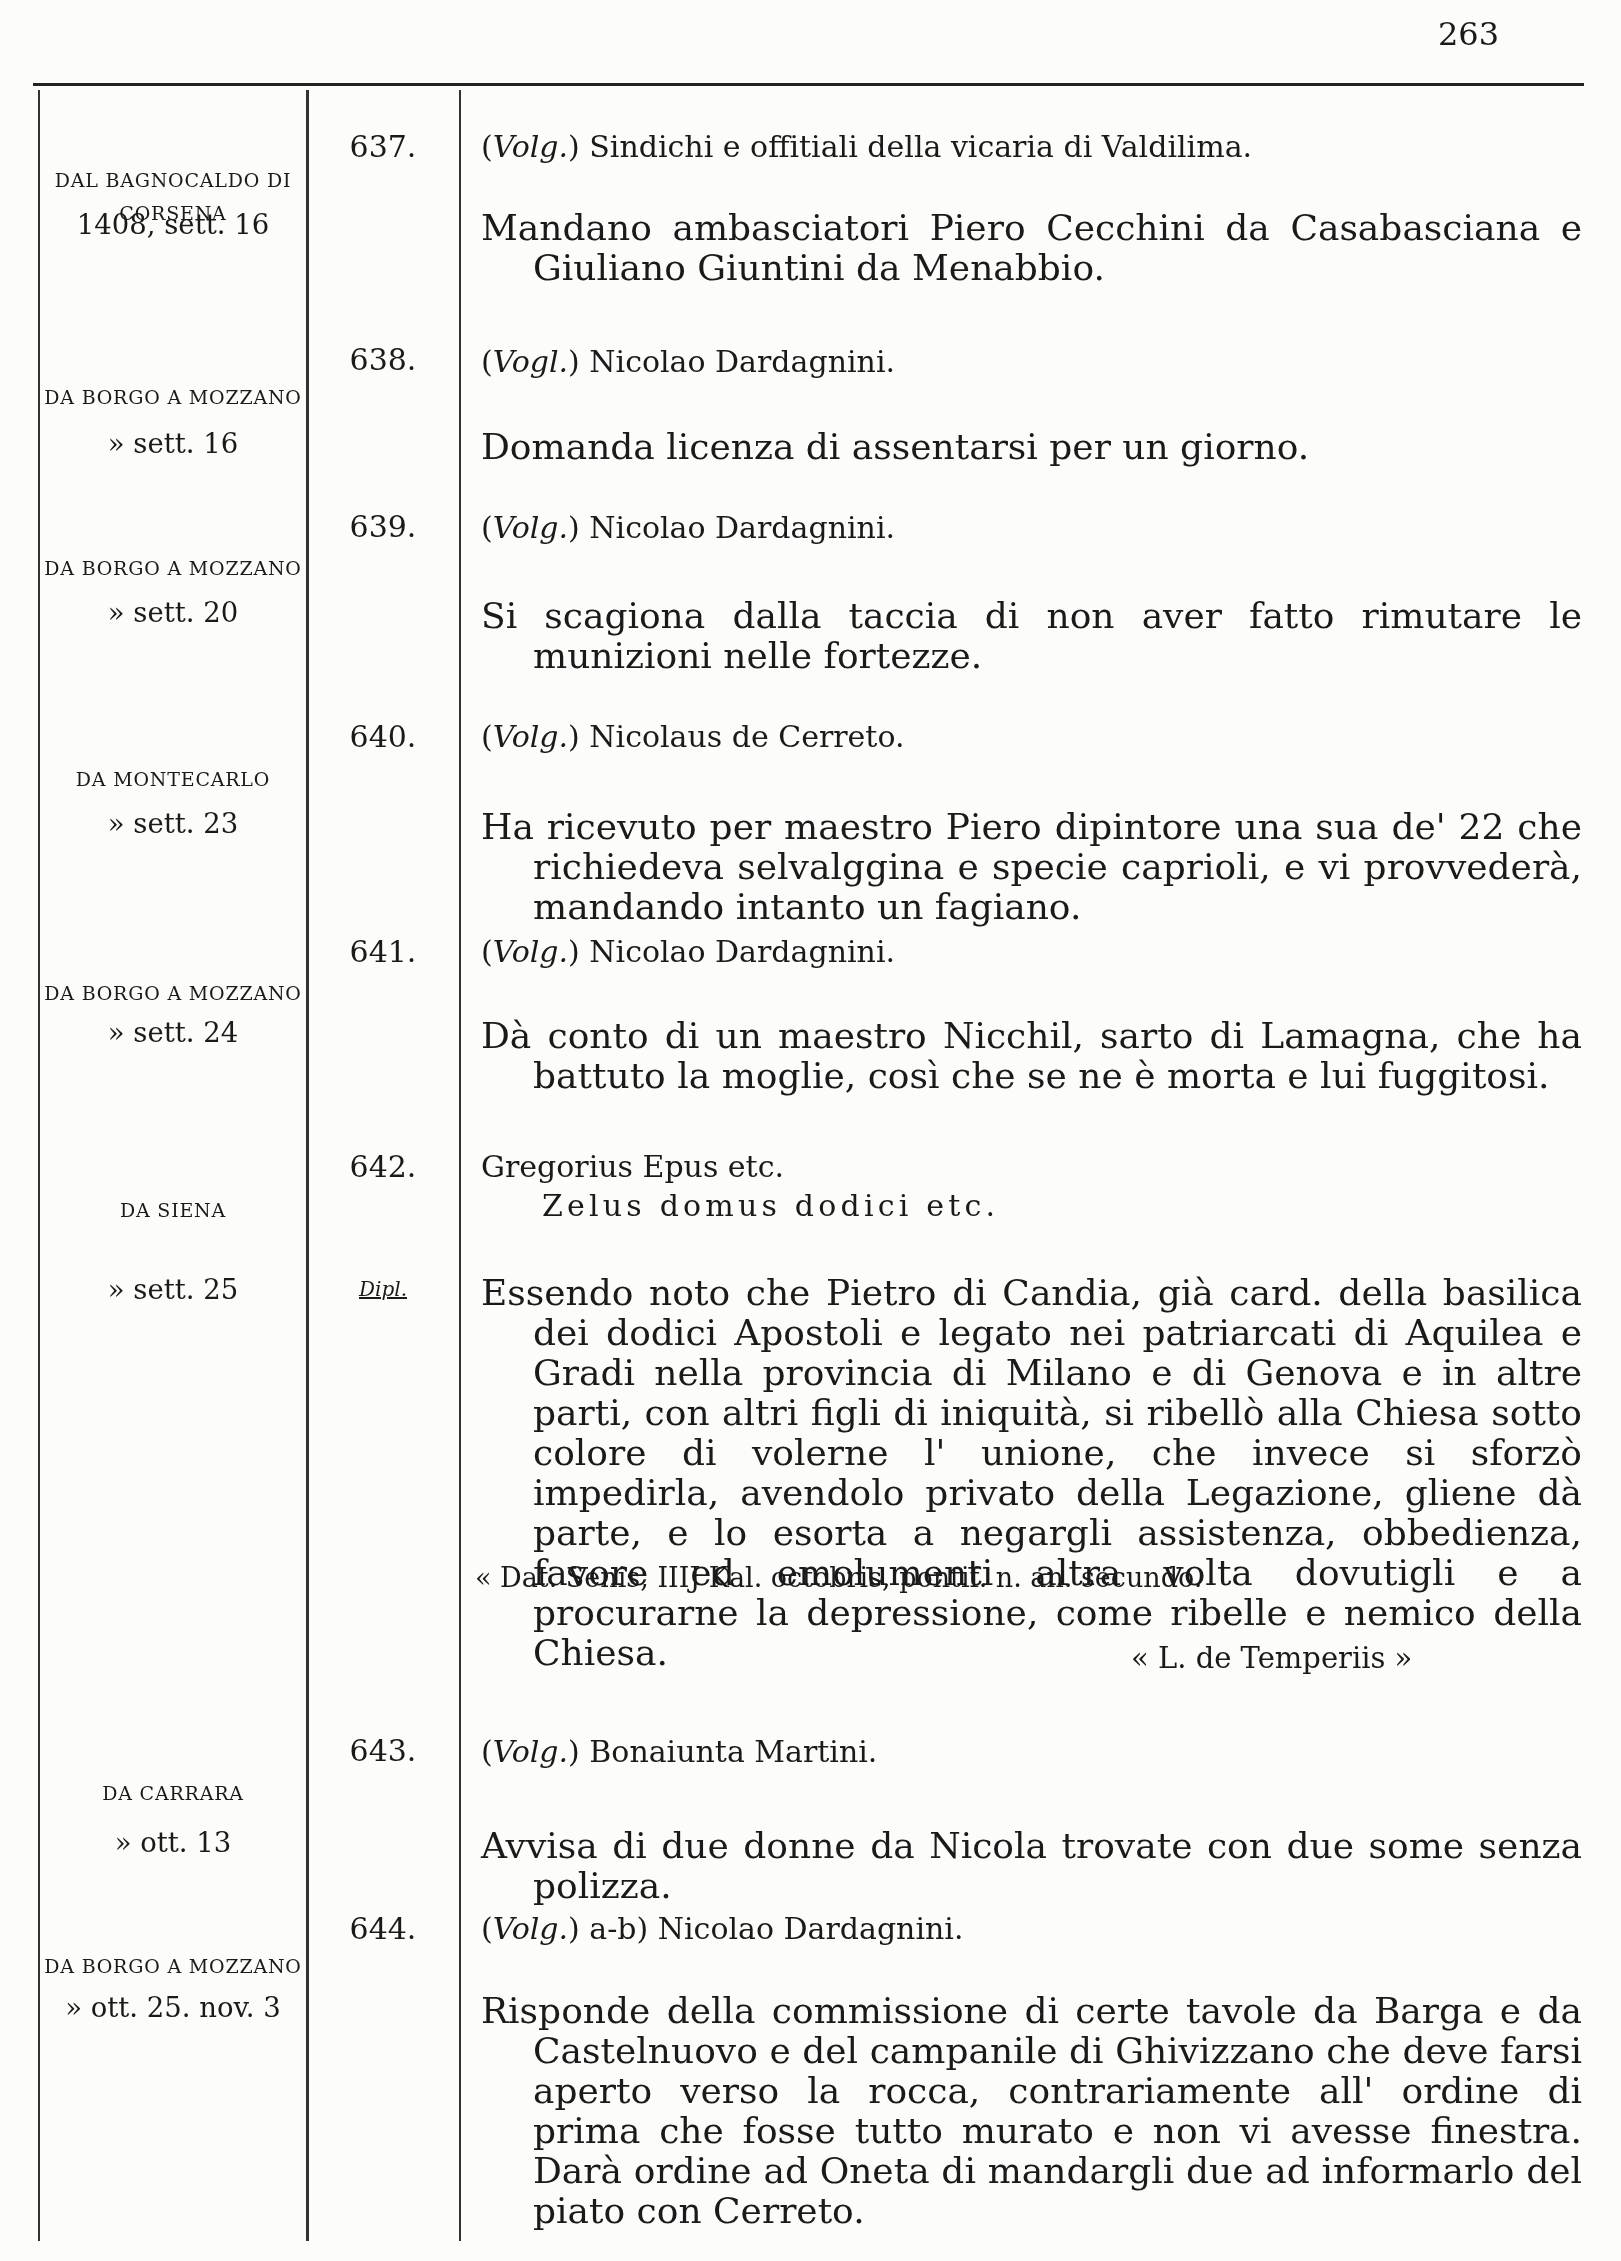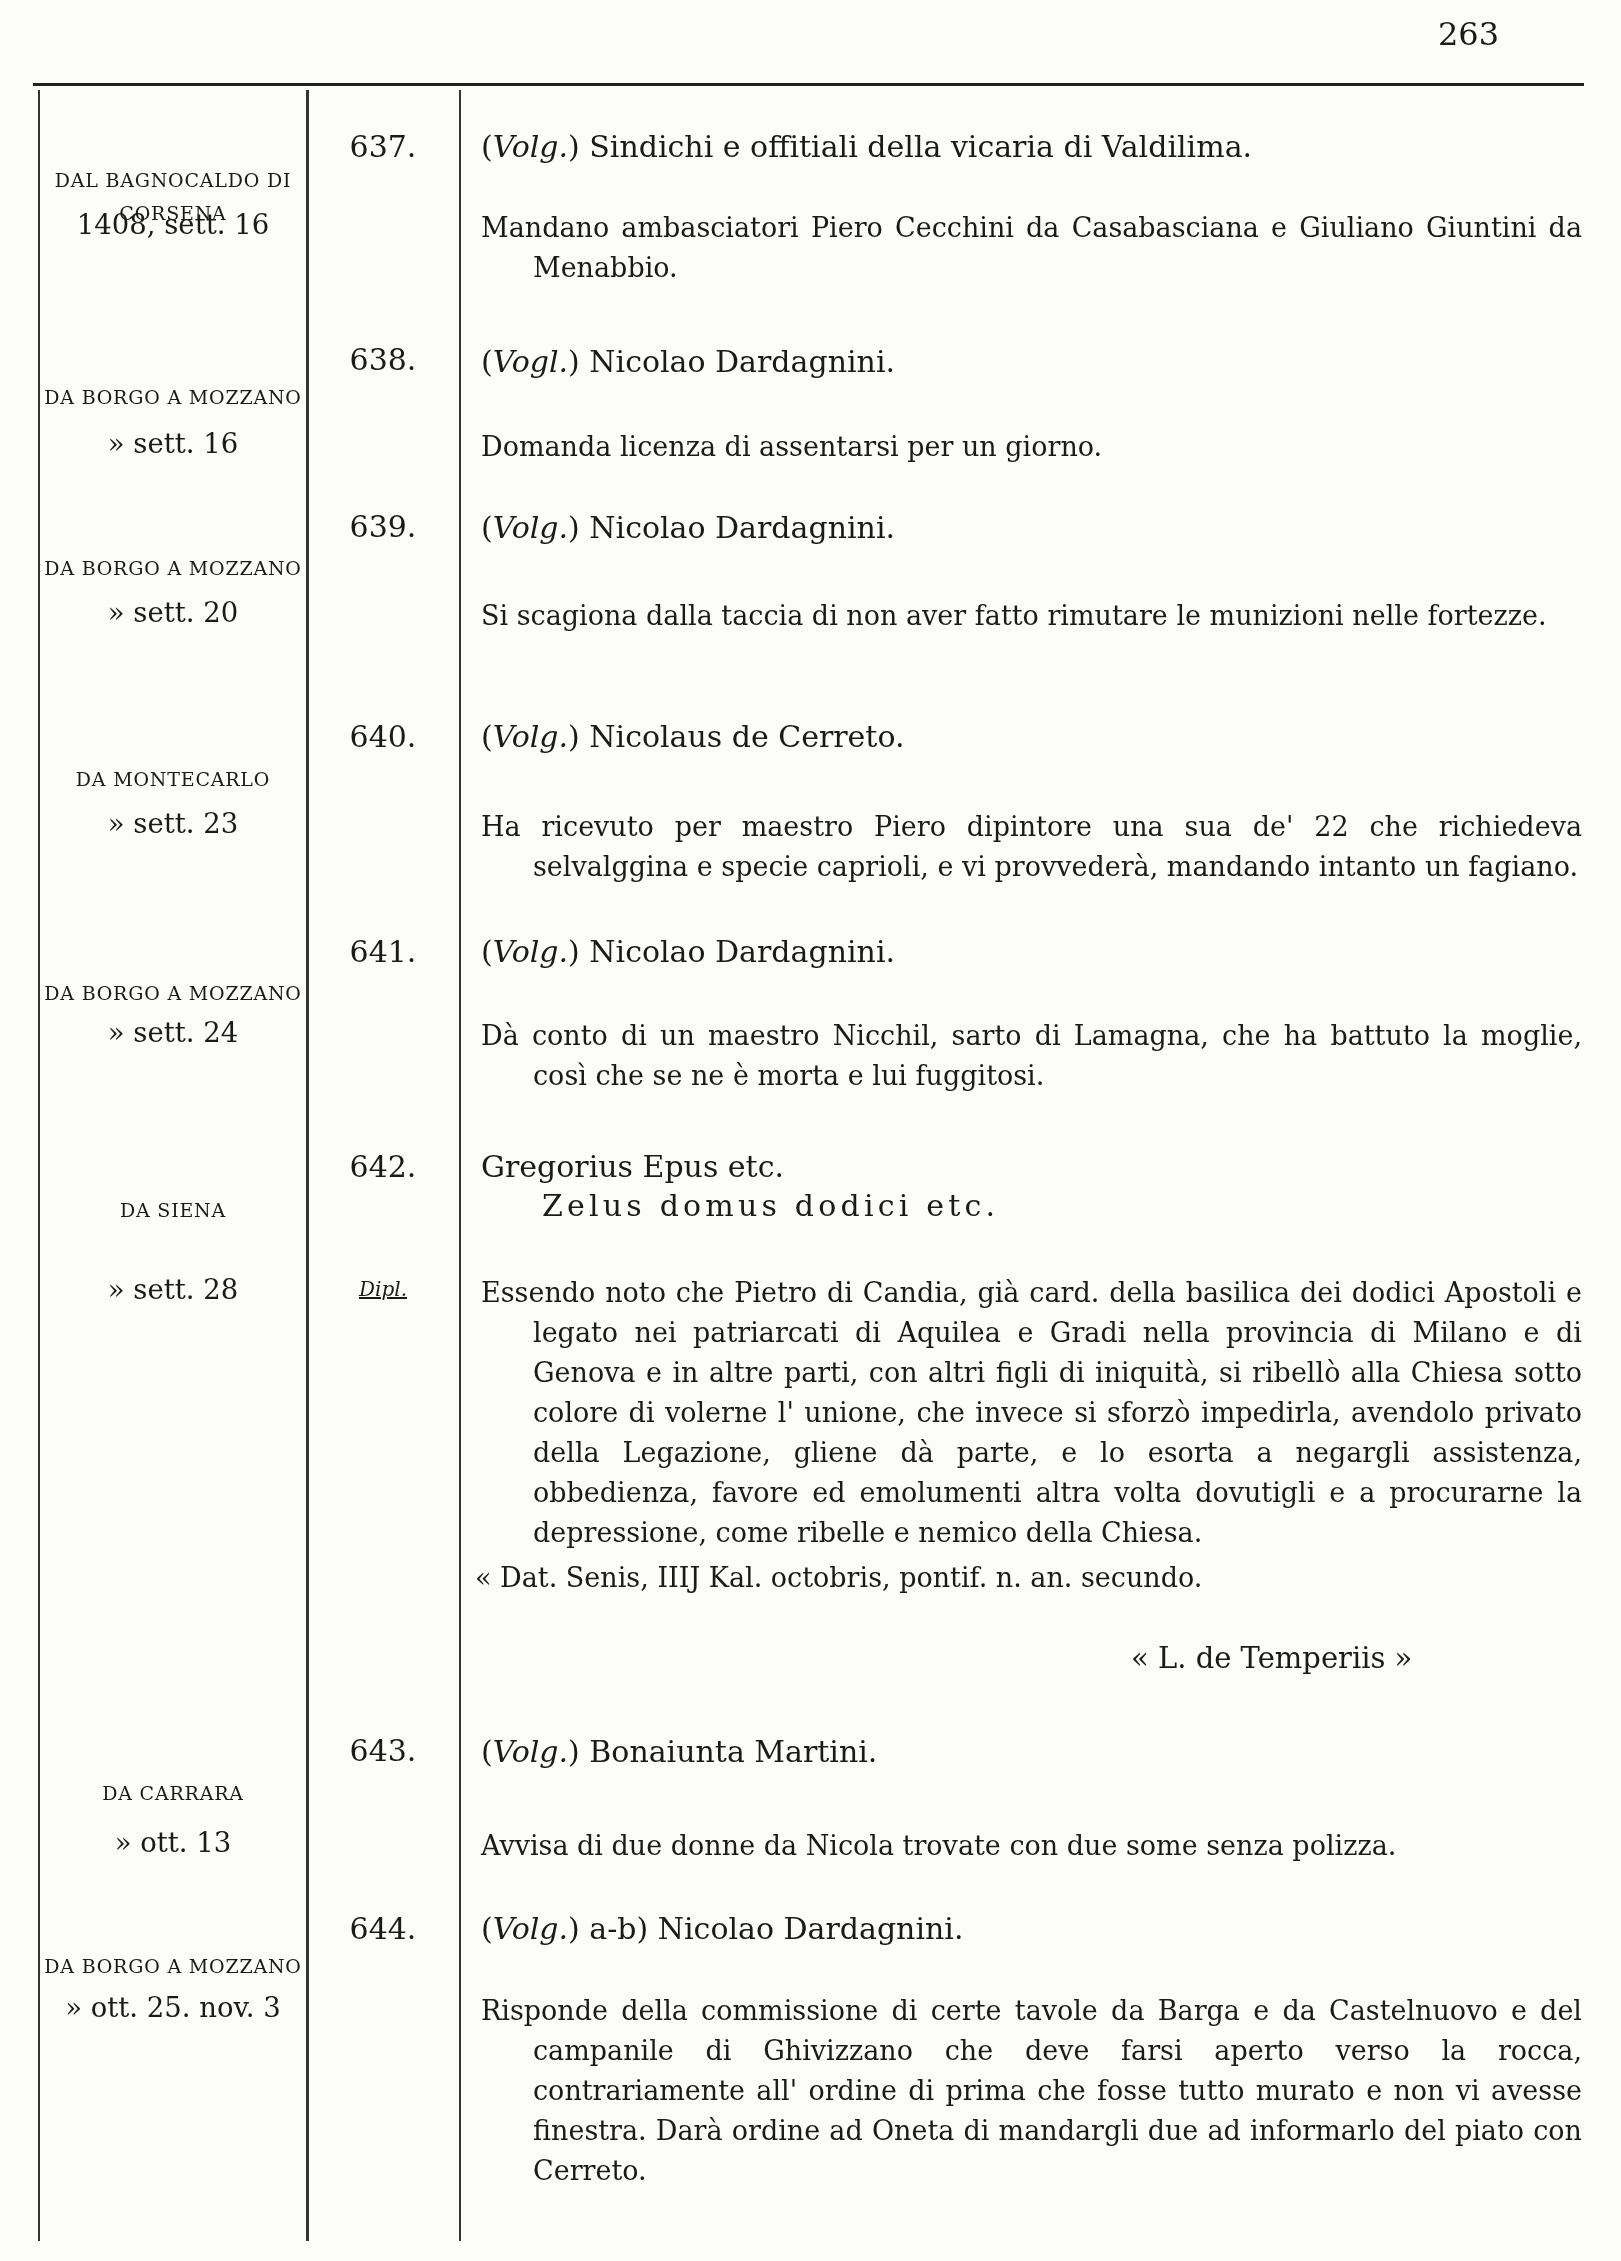--- a/index.html
+++ b/index.html
@@ -12,21 +12,21 @@
   .vl-left { left:38px; }
   .vl-mid { left:306px; width:2.5px; }
   .vl-right { left:459px; }
   .place { position:absolute; left:43px; width:260px; text-align:center;
            font-size:19px; letter-spacing:0.8px; line-height:33px; text-transform:uppercase;margin-top:39px; }
   .date { position:absolute; left:43px; width:260px; text-align:center; font-size:27.5px; }
   .num { position:absolute; left:310px; width:146px; text-align:center; font-size:30px; }
   .dipl { position:absolute; left:310px; width:146px; text-align:center; font-size:20px; font-style:italic;text-decoration:underline; }
   .head { position:absolute; left:481px; width:1101px; font-size:30px; white-space:nowrap; }
   .head i { font-style:italic; }
-  .body-text { position:absolute; left:481px; width:1101px; font-size:27px; line-height:40px;
+  .body-text { position:absolute; left:481px; width:1101px; font-size:36px; line-height:40px;
                text-align:justify; text-indent:-52px; padding-left:52px; box-sizing:border-box; }
   .line { position:absolute; font-size:27px; white-space:nowrap; }
   .incipit { position:absolute; left:542px; font-size:30px; letter-spacing:4.2px; }
   .sign { position:absolute; left:1131px; font-size:29px;text-align:right; }
 </style>
 </head>
 <body>
 
 <div class="abs page-number">263</div>
 <div class="abs top-rule"></div>
@@ -61,21 +61,21 @@
 <div class="place" style="top:938px">DA BORGO A MOZZANO</div>
 <div class="num" style="top:934px">641.</div>
 <div class="head" style="top:934px">(<i>Volg.</i>) <span>Nicolao Dardagnini.</span></div>
 <div class="date" style="top:1016px">» sett. 24</div>
 <div class="body-text" style="top:1016px">Dà conto di un maestro Nicchil, sarto di Lamagna, che ha battuto la moglie, così che se ne è morta e lui fuggitosi.</div>
 
 <div class="place" style="top:1155px">DA SIENA</div>
 <div class="num" style="top:1149px">642.</div>
 <div class="head" style="top:1149px">Gregorius Epus etc.</div>
 <div class="incipit" style="top:1188px">Zelus domus dodici etc.</div>
-<div class="date" style="top:1273px">» sett. 28</div>
+<div class="date" style="top:1273px">» sett. 25</div>
 <div class="dipl" style="top:1277px">Dipl.</div>
 <div class="body-text" style="top:1273px">Essendo noto che Pietro di Candia, già card. della basilica dei dodici Apostoli e legato nei patriarcati di Aquilea e Gradi nella provincia di Milano e di Genova e in altre parti, con altri figli di iniquità, si ribellò alla Chiesa sotto colore di volerne l' unione, che invece si sforzò impedirla, avendolo privato della Legazione, gliene dà parte, e lo esorta a negargli assistenza, obbedienza, favore ed emolumenti altra volta dovutigli e a procurarne la depressione, come ribelle e nemico della Chiesa.</div>
 <div class="line" style="top:1562px; left:475px">« Dat. Senis, IIIJ Kal. octobris, pontif. n. an. secundo.</div>
 <div class="sign" style="top:1641px">« L. de Temperiis »</div>
 
 <div class="place" style="top:1738px">DA CARRARA</div>
 <div class="num" style="top:1733px">643.</div>
 <div class="head" style="top:1734px">(<i>Volg.</i>) <span>Bonaiunta Martini.</span></div>
 <div class="date" style="top:1826px">» ott. 13</div>
 <div class="body-text" style="top:1826px">Avvisa di due donne da Nicola trovate con due some senza polizza.</div>

